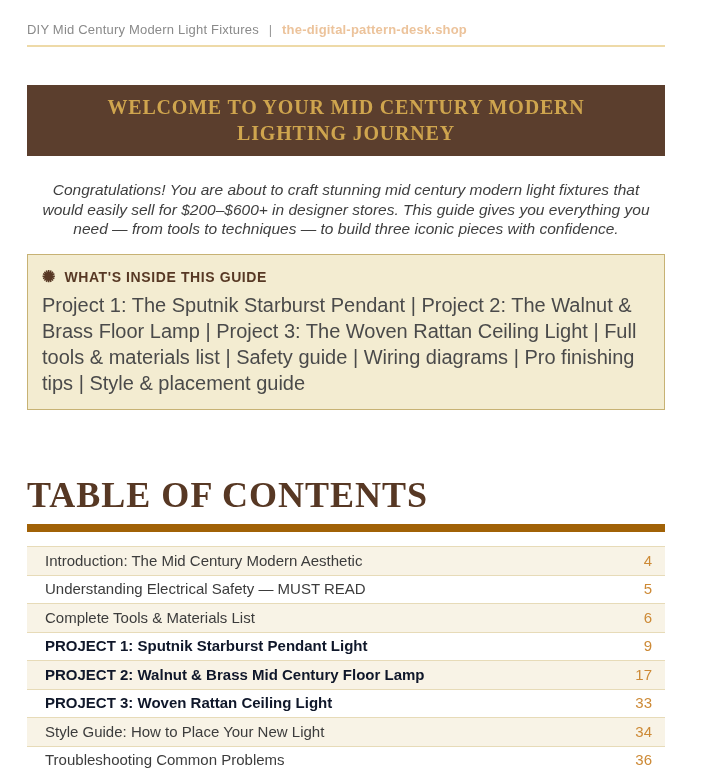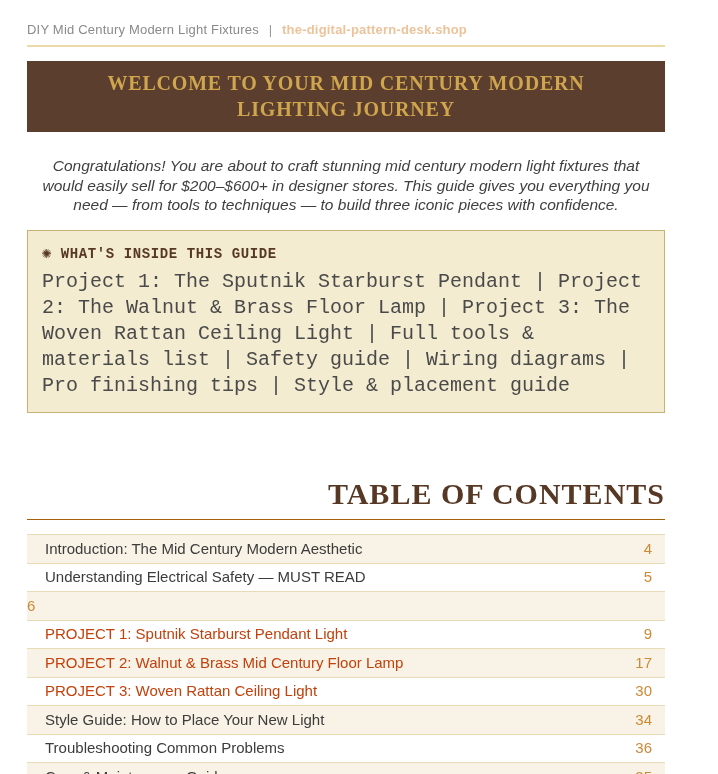--- a/index.html
+++ b/index.html
@@ -32,21 +32,21 @@
   .doc-header .sep { color: #9a9a9a; margin: 0 6px; }
   .doc-header .brand {
     color: #ecc39b;
     font-weight: bold;
     text-decoration: none;
     cursor: pointer;
   }
 
   
   .banner {
-    margin-top: 14px;
+    margin-top: 38px;
     background: #5b3e2d;
     color: #cfa54e;
     text-align: center;
     font-family: "Liberation Serif", serif;
     font-weight: bold;
     font-size: 20px;
     line-height: 1.28;
     letter-spacing: 0.8px;
     padding: 10px 48px;
     box-sizing: border-box;
@@ -63,21 +63,20 @@
     padding: 0 6px;
   }
 
   
   .inside-box {
     margin-top: 10px;
     background: #f3ecd1;
     border: 1px solid #c7b274;
     padding: 12px 14px 13px 14px;
     box-sizing: border-box;
-    font-family: Liberation Mono, monospace;
   }
   .inside-box .box-title {
     font-weight: bold;
     font-size: 14px;
     color: #573824;
     letter-spacing: 0.6px;
     margin-bottom: 6px;
   }
   .inside-box .box-title .star {
     font-size: 16px;
@@ -88,48 +87,47 @@
     font-size: 20px;
     line-height: 1.3;
     color: #4a4a4a;
   }
 
   
   .toc-title {
     margin-top: 64px;
     font-family: "Liberation Serif", serif;
     font-weight: bold;
-    font-size: 30px;
+    font-size: 36px;
     letter-spacing: 1px;
     color: #573824;
     padding-bottom: 8px;
-    border-bottom: 1px solid #a16207;
-    text-align: right;
+    border-bottom: 8px solid #a16207;
   }
   .toc-table {
     margin-top: 14px;
     border-top: 1px solid #e7dbb8;
   }
   .toc-row {
     display: flex;
     justify-content: space-between;
     align-items: center;
     padding: 5.5px 0;
     border-bottom: 1px solid #e7dbb8;
     font-size: 15px;
     line-height: 16.5px;
   }
   .toc-row:nth-child(odd) { background: #f8f3e6; }
   .toc-row .toc-label {
     color: #3c3c3c;
     padding-left: 18px;
   }
   .toc-row.project .toc-label {
-    color: #c2410c;
-    font-weight: normal;
+    color: #0f172a;
+    font-weight: bold;
   }
   .toc-row .toc-page {
     color: #cd8a36;
     padding-right: 13px;
   }
 </style>
 </head>
 <body>
 
 <div class="page">
@@ -159,33 +157,34 @@
     <div class="toc-table">
       <div class="toc-row">
         <span class="toc-label">Introduction: The Mid Century Modern Aesthetic</span>
         <span class="toc-page">4</span>
       </div>
       <div class="toc-row">
         <span class="toc-label">Understanding Electrical Safety — MUST READ</span>
         <span class="toc-page">5</span>
       </div>
       <div class="toc-row">
+        <span class="toc-label">Complete Tools &amp; Materials List</span>
         <span class="toc-page">6</span>
       </div>
       <div class="toc-row project">
         <span class="toc-label">PROJECT 1: Sputnik Starburst Pendant Light</span>
         <span class="toc-page">9</span>
       </div>
       <div class="toc-row project">
         <span class="toc-label">PROJECT 2: Walnut &amp; Brass Mid Century Floor Lamp</span>
         <span class="toc-page">17</span>
       </div>
       <div class="toc-row project">
         <span class="toc-label">PROJECT 3: Woven Rattan Ceiling Light</span>
-        <span class="toc-page">30</span>
+        <span class="toc-page">33</span>
       </div>
       <div class="toc-row">
         <span class="toc-label">Style Guide: How to Place Your New Light</span>
         <span class="toc-page">34</span>
       </div>
       <div class="toc-row">
         <span class="toc-label">Troubleshooting Common Problems</span>
         <span class="toc-page">36</span>
       </div>
       <div class="toc-row">

